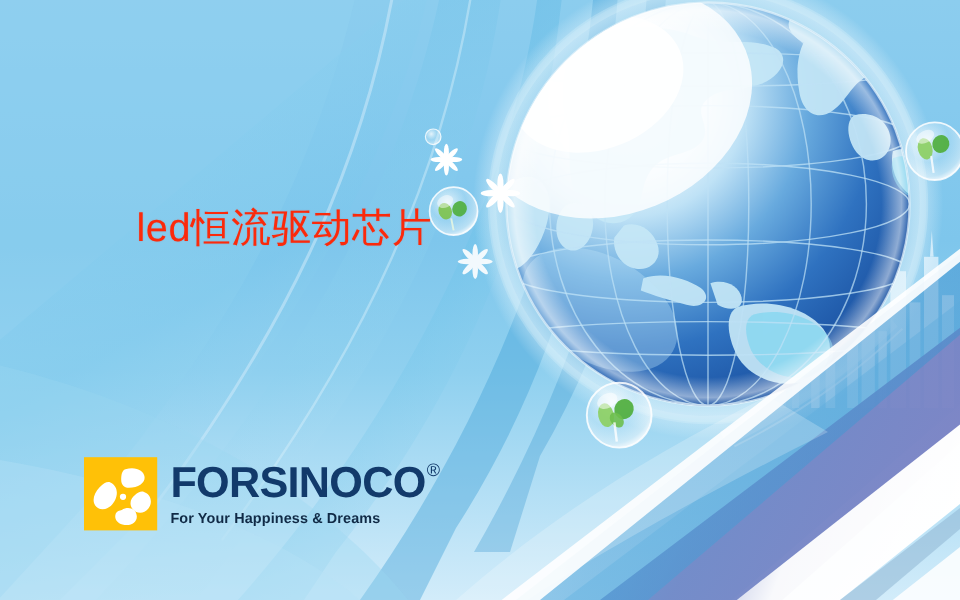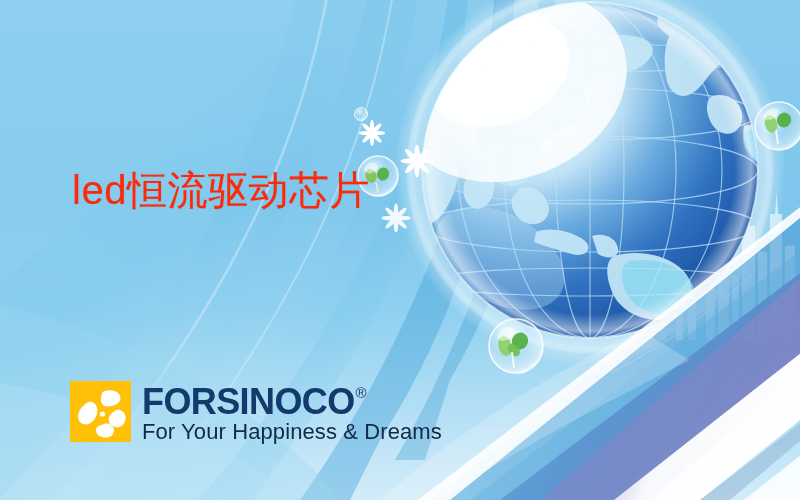--- a/index.html
+++ b/index.html
@@ -32,26 +32,27 @@
   
   #headline {
     position: absolute;
     left: 72px;
     top: 162px;
     width: 330px;
     z-index: 40;
   }
   .hl-line {
     color: #fb2a0b;
-    font-size: 40px;
+    font-size: 33px;
     line-height: 56px;
     font-weight: 400;
     letter-spacing: 0.5px;
     white-space: nowrap;
     text-shadow: 0 0 1px rgba(251,42,11,.35);
+    text-align: center;
   }
   .hl-line.second {
     padding-left: 22px;
     letter-spacing: 1.5px;
   }
 
   
   #logo {
     position: absolute;
     left: 70px;
@@ -84,25 +85,25 @@
   }
   #reg-mark {
     font-size: 15px;
     line-height: 17px;
     margin-left: 1px;
     margin-top: 1px;
     font-weight: normal;
   }
   #tagline {
     color: #102a46;
-    font-size: 22px;
+    font-size: 12px;
     line-height: 20px;
     letter-spacing: 0.1px;
     margin-top: 1px;
-    font-weight: 400;
+    font-weight: 700;
   }
 </style>
 </head>
 <body>
 
 <div id="banner">
 
   <div class="layer">
     <svg viewBox="0 0 800 500" xmlns="http://www.w3.org/2000/svg">
       <defs>

